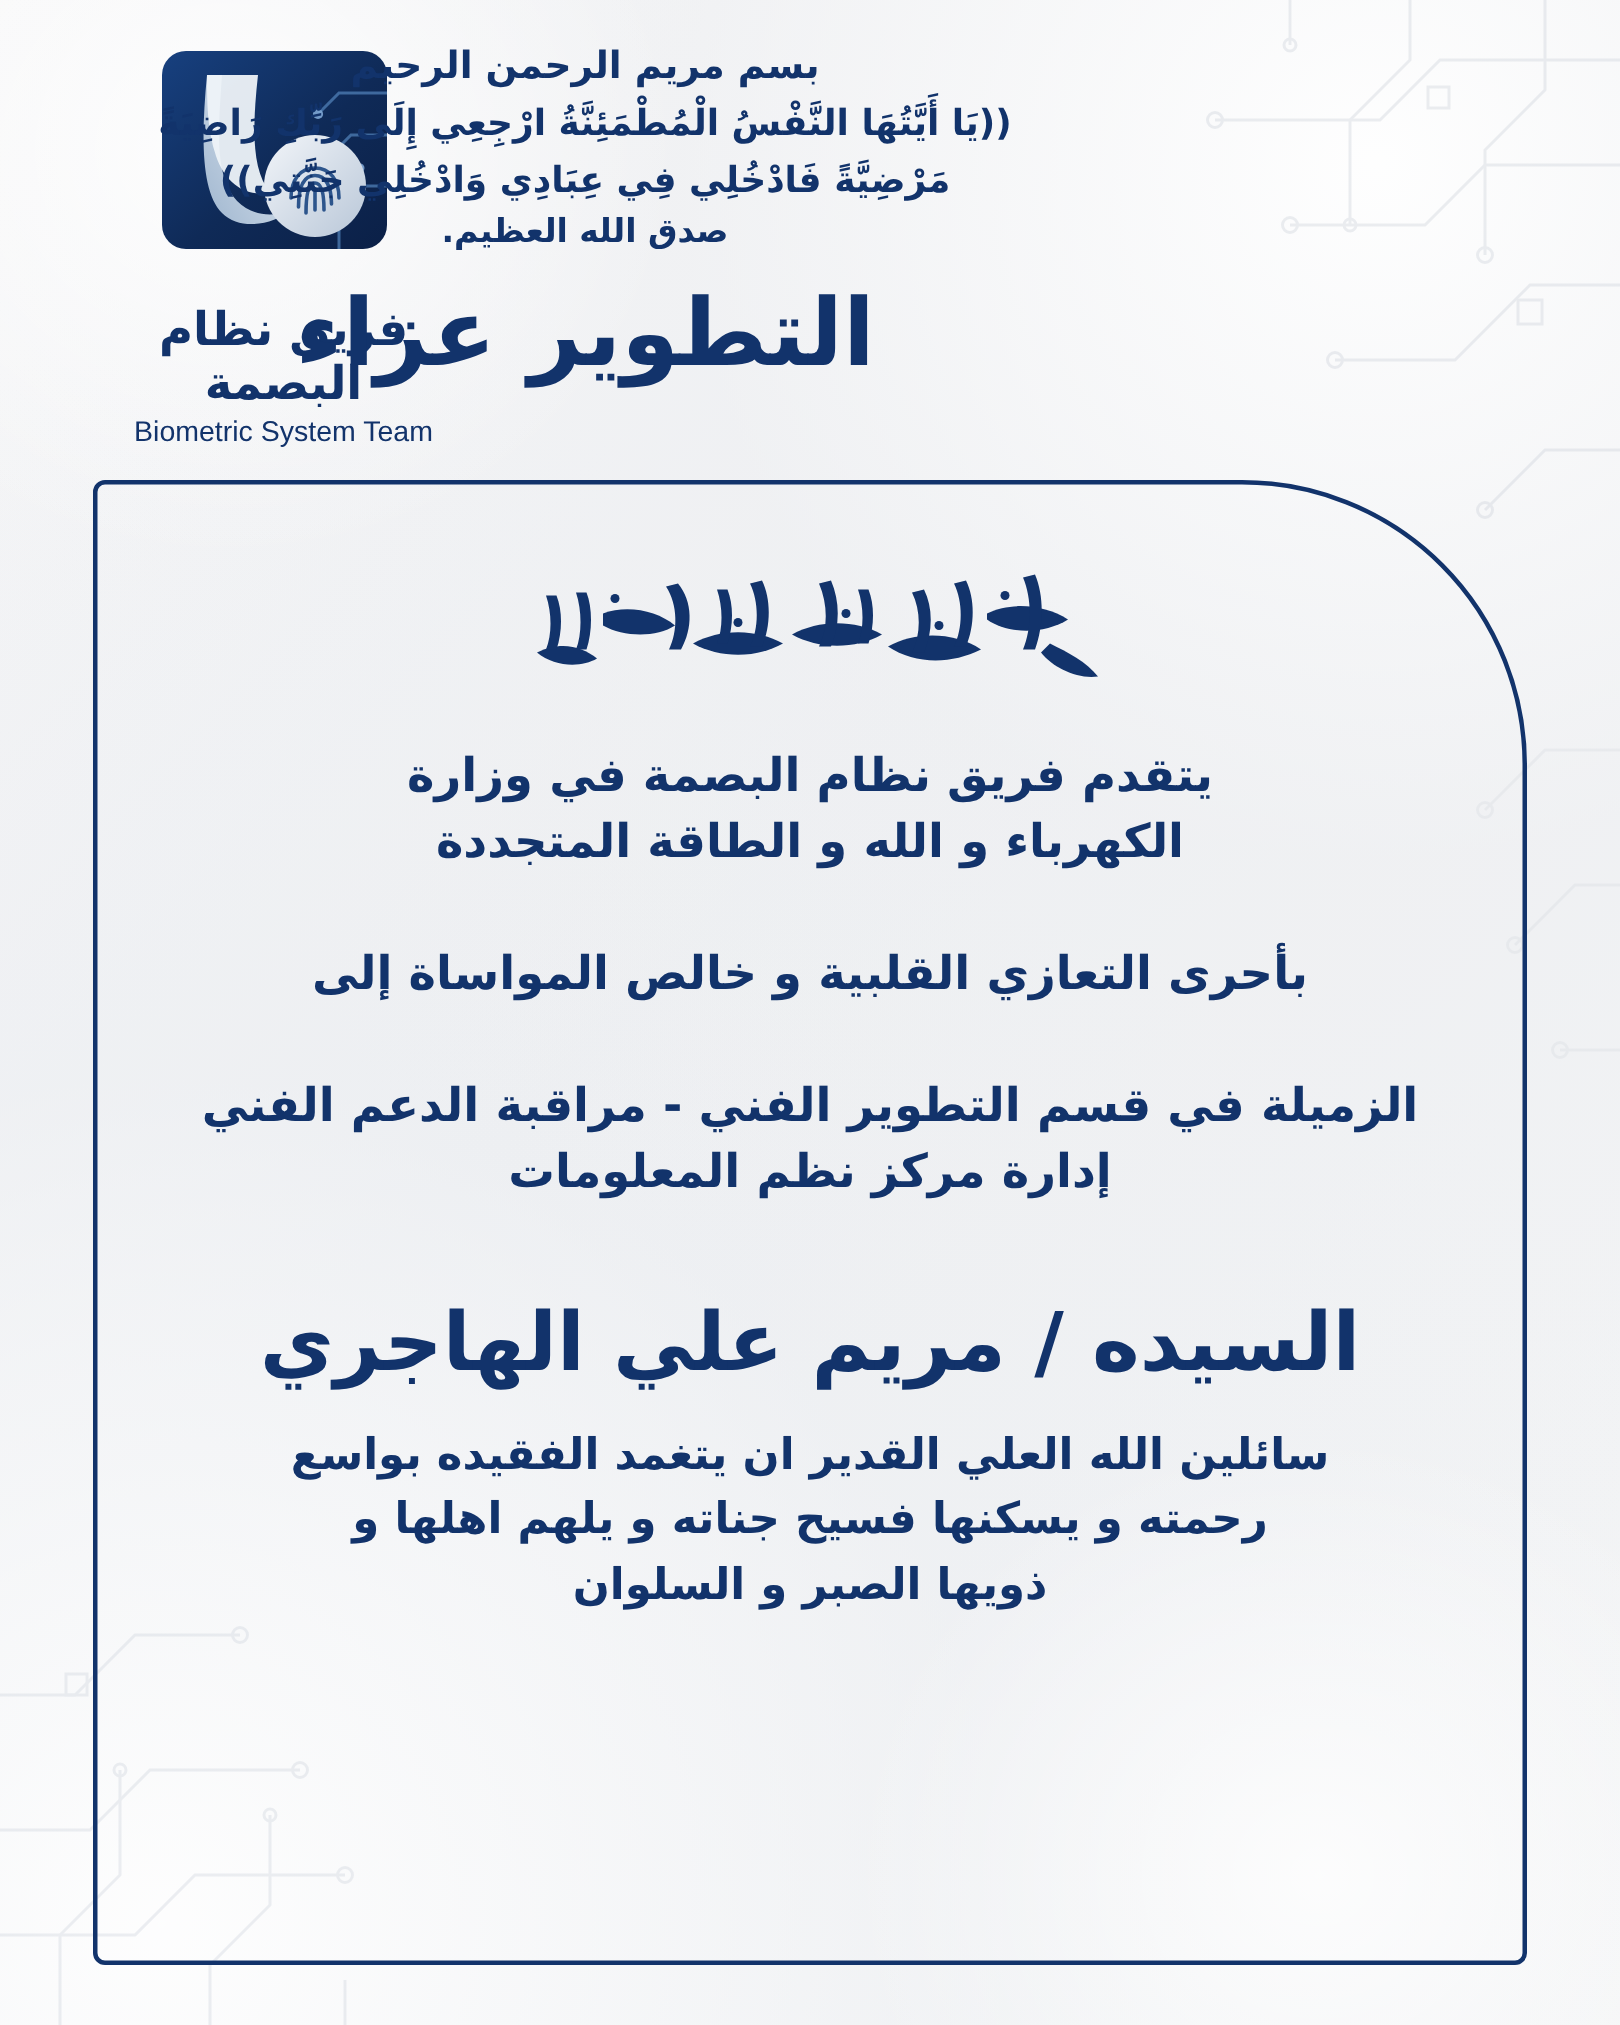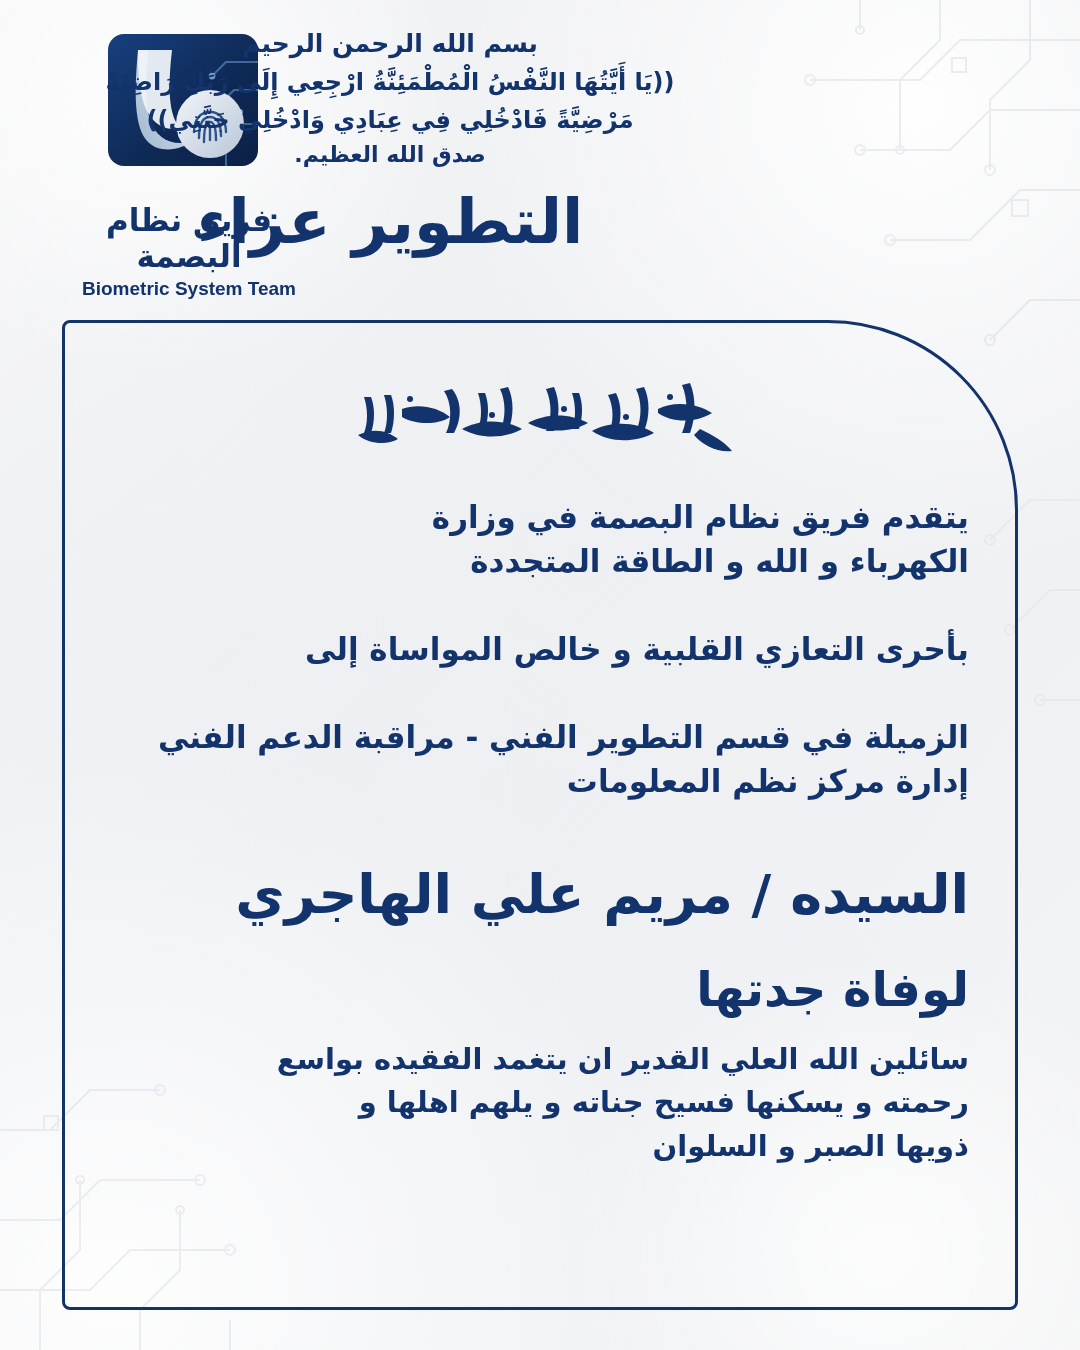--- a/index.html
+++ b/index.html
@@ -75,21 +75,21 @@
     margin-top: 14px;
     font-size: 31px;
     font-weight: bold;
     color: #12336b;
     letter-spacing: 0px;
     direction: rtl;
   }
   .logo-subtitle {
     margin-top: 4px;
     font-size: 19px;
-    font-weight: bold;
+    font-weight: normal;
     color: #12336b;
     direction: ltr;
     font-family: "Liberation Sans", sans-serif;
   }
 
   .basmala-block {
     position: absolute;
     top: 26px;
     right: 340px;
     left: 40px;
@@ -128,21 +128,21 @@
     right: 62px;
     left: 62px;
     bottom: 40px;
     border: 3px solid #12336b;
     border-top-right-radius: 190px;
     border-bottom-left-radius: 8px;
     border-top-left-radius: 8px;
     border-bottom-right-radius: 8px;
     box-sizing: border-box;
     padding: 26px 46px 28px 46px;
-    text-align: right;
+    text-align: center;
     color: #12336b;
   }
 
   .inna-lillah {
     margin-top: 24px;
     height: 96px;
     display: flex;
     align-items: center;
     justify-content: center;
   }
@@ -280,21 +280,21 @@
             <path d="M110 114 C110 100 112 94 116 94 C120 94 122 100 122 112"></path>
             <path d="M116 100 V112"></path>
           </g>
         </svg>
       </div>
       <div class="logo-title">فريق نظام البصمة</div>
       <div class="logo-subtitle">Biometric System Team</div>
     </div>
 
     <div class="basmala-block">
-      <div class="basmala">بسم الله الرحمن الرحيم</div>
+      <div class="basmala">بسم مريم الرحمن الرحيم</div>
       <div class="ayah">((يَا أَيَّتُهَا النَّفْسُ الْمُطْمَئِنَّةُ ارْجِعِي إِلَى رَبِّكِ رَاضِيَةً</div>
       <div class="ayah">مَرْضِيَّةً فَادْخُلِي فِي عِبَادِي وَادْخُلِي جَنَّتِي))</div>
       <div class="sadaq">صدق الله العظيم.</div>
       <div class="main-title">التطوير عزاء</div>
     </div>
   </div>
 
   <div class="card">
 
     <div class="inna-lillah">
@@ -335,21 +335,20 @@
 
     <div class="para tight">بأحرى التعازي القلبية و خالص المواساة إلى</div>
 
     <div class="para tight">
       <div>الزميلة في قسم التطوير الفني - مراقبة الدعم الفني</div>
       <div>إدارة مركز نظم المعلومات</div>
     </div>
 
     <div class="deceased-relation">السيده / مريم علي الهاجري</div>
 
-    <div class="reason">لوفاة جدتها</div>
 
     <div class="dua">
       <div>سائلين الله العلي القدير ان يتغمد الفقيده بواسع</div>
       <div>رحمته و يسكنها فسيح جناته و يلهم اهلها و</div>
       <div>ذويها الصبر و السلوان</div>
     </div>
   </div>
 </div>
 
 </body></html>

